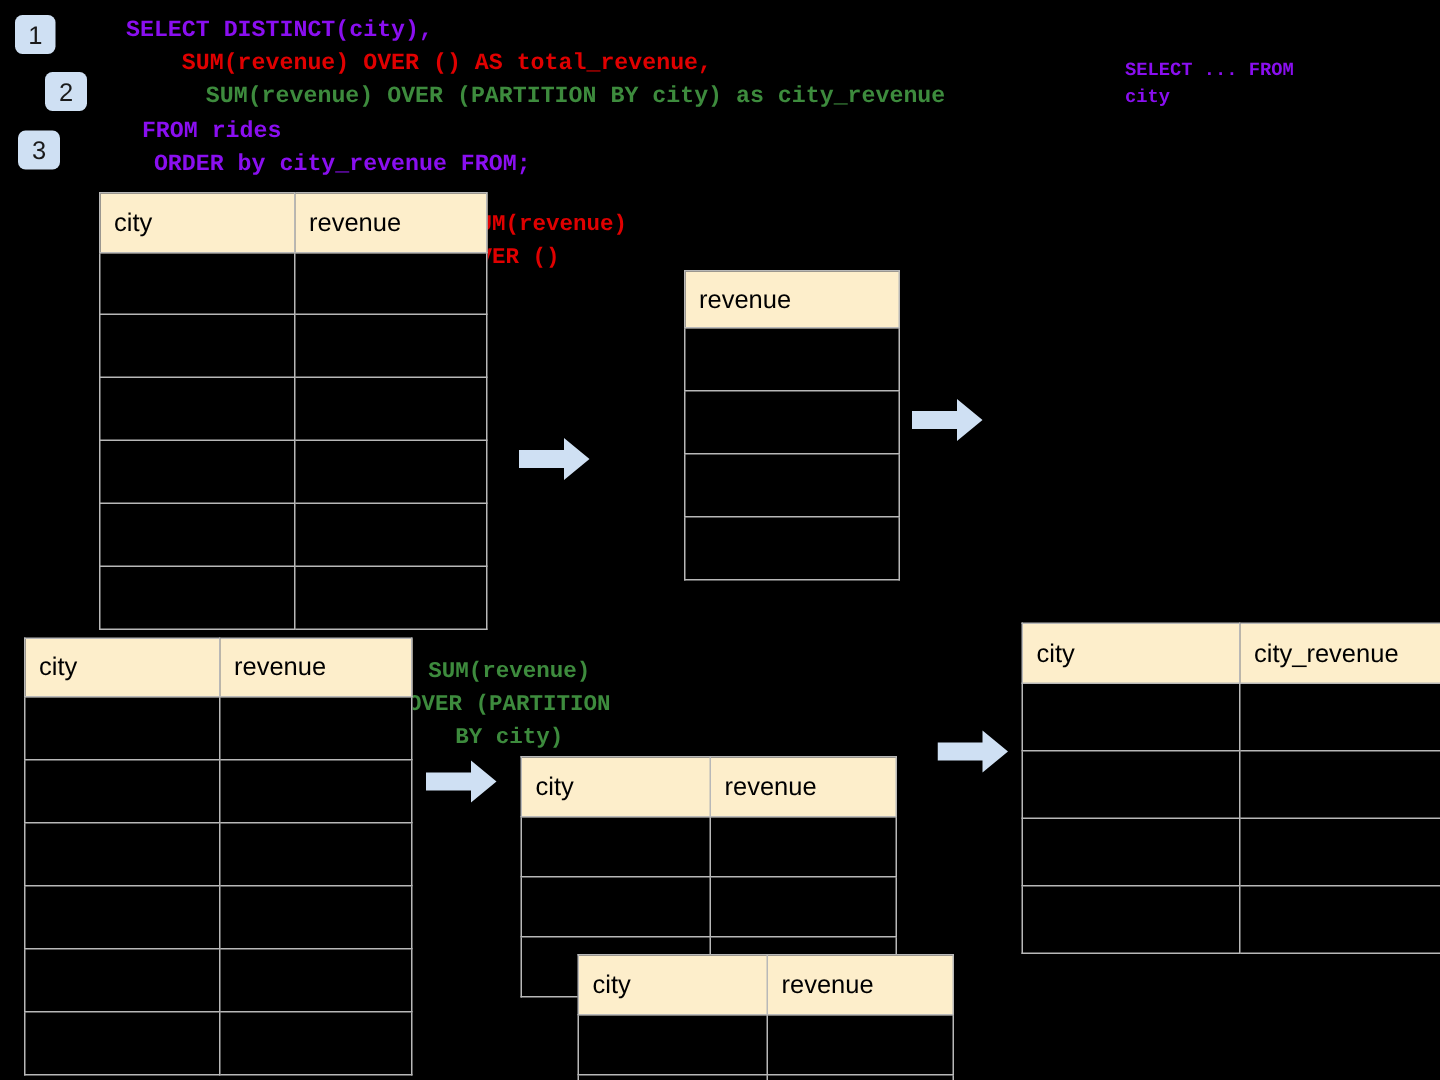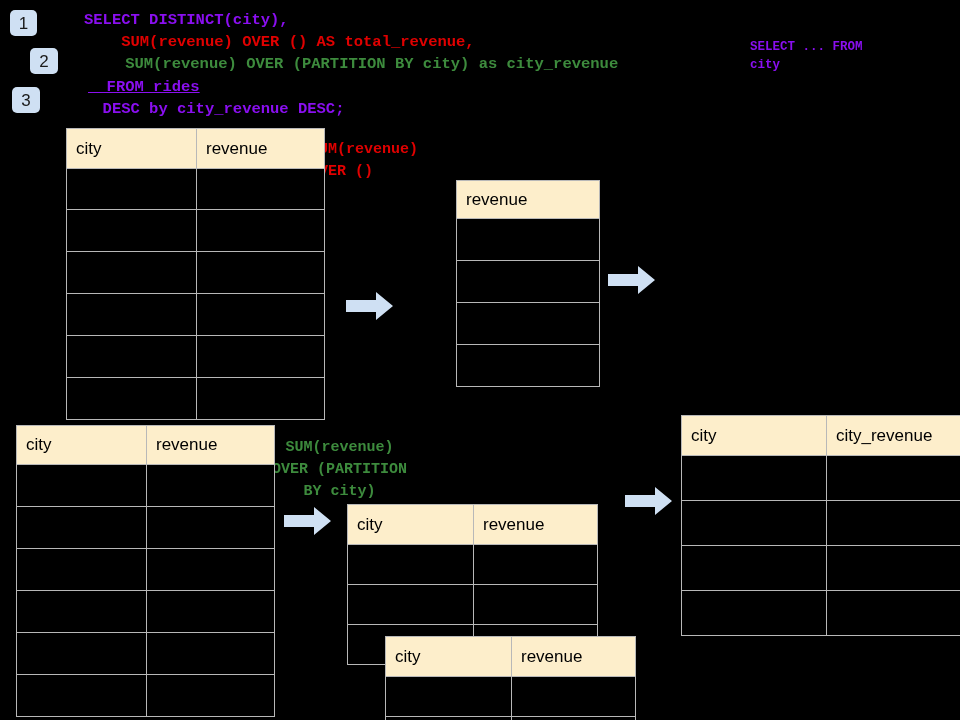--- a/index.html
+++ b/index.html
@@ -102,23 +102,23 @@
   </div>
   <div class="step-badge" style="left:30px; top:48px; width:28px; height:26px;">
     <span>2</span>
   </div>
   <div class="step-badge" style="left:12px; top:87px; width:28px; height:26px;">
     <span>3</span>
   </div>
 
   <div class="code code-red" style="left:84px; top:33px;">    SUM(revenue) OVER () AS total_revenue,</div>
   <div class="code code-purple" style="left:84px; top:11px;">SELECT DISTINCT(city),</div>
-  <div class="code code-green" style="left:88px; top:55px;">    SUM(revenue) OVER (PARTITION BY city) as city_revenue</div>
-  <div class="code code-purple" style="left:88px; top:78px;text-decoration:underline;">  FROM rides</div>
-  <div class="code code-purple" style="left:84px; top:100px;">  DESC by city_revenue DESC;</div>
+  <div class="code code-green" style="left:100px; top:55px;">    SUM(revenue) OVER (PARTITION BY city) as city_revenue</div>
+  <div class="code code-purple" style="left:76px; top:78px;">  FROM rides</div>
+  <div class="code code-purple" style="left:84px; top:100px;">  ORDER by city_revenue FROM;</div>
 
   <div class="side-note" style="left:750px; top:38px;">SELECT ... FROM
 city</div>
 
   <div class="annot annot-red" style="left:310px; top:139px;">SUM(revenue)
 OVER ()</div>
 
   <div class="annot annot-green" style="left:272px; top:437px;">SUM(revenue)
 OVER (PARTITION
 BY city)</div>

